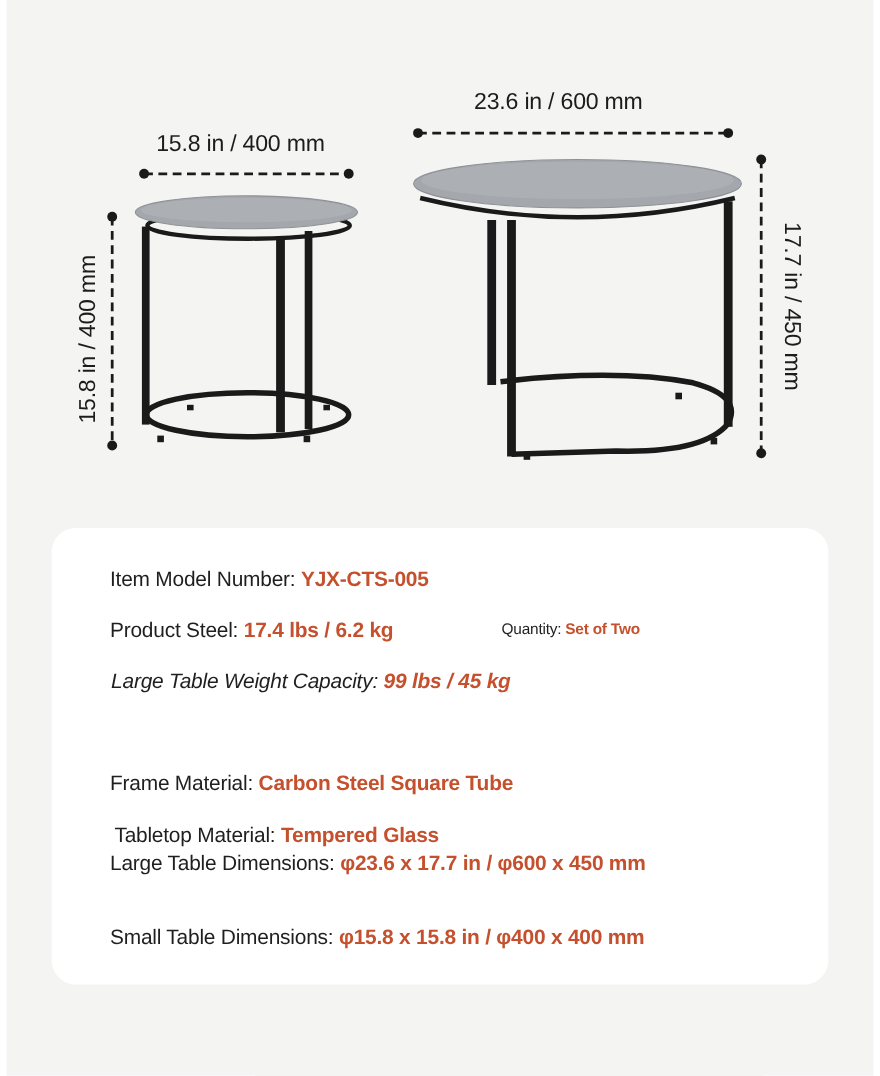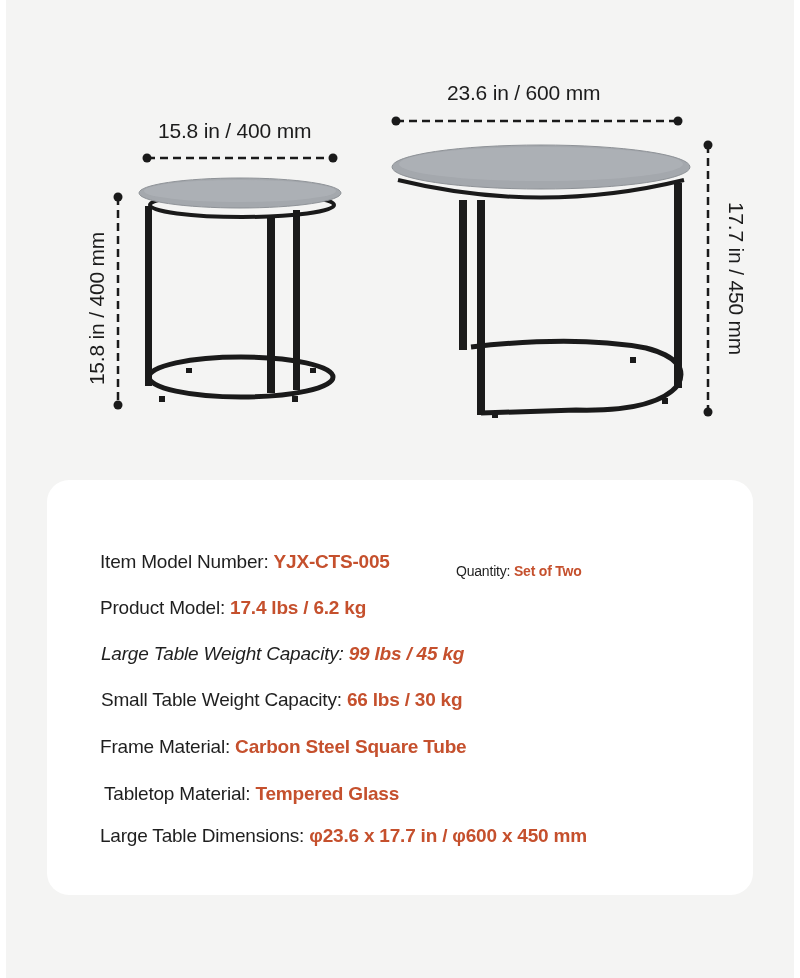--- a/index.html
+++ b/index.html
@@ -2,39 +2,39 @@
 <html><head>
   <meta charset="utf-8">
   <style>
     * { box-sizing: border-box; margin: 0; padding: 0; }
     html, body { width: 800px; height: 978px; background: #ffffff; overflow: hidden; }
     body { font-family: "Liberation Sans", "DejaVu Sans", sans-serif; position: relative; }
     .canvas {
       position: absolute; left: 6px; top: 0; width: 788px; height: 978px;
       background: #f4f4f3;
     }
-    .diagram { position: absolute; left: 16px; top: 0; width: 636px; height: 470px; }
+    .diagram { position: absolute; left: 0; top: 0; width: 636px; height: 470px; }
     .diagram svg { position: absolute; left: 0; top: 0; }
     .dim-label {
       position: absolute; color: #1c1c1c; font-size: 21px; letter-spacing: -0.2px;
       white-space: nowrap; line-height: 1;
     }
     .dim-label.vert { transform-origin: center center; }
     #dim-large-width { left: 431px; top: 82px; }
     #dim-small-width { left: 142px; top: 120px; }
     #dim-small-height { left: 0px; top: 298px; width: 160px; text-align: center; transform: rotate(-90deg); }
     #dim-large-height { left: 640px; top: 268px; width: 160px; text-align: center; transform: rotate(90deg); }
 
     .spec-card {
       position: absolute; left: 47px; top: 480px; width: 706px; height: 415px;
       background: #ffffff; border-radius: 22px;
     }
     .spec-row {
       position: absolute; left: 53px; font-size: 19px; color: #1f1f1f;
-      white-space: nowrap; line-height: 1; letter-spacing: -0.2px; margin-top: 34px;
+      white-space: nowrap; line-height: 1; letter-spacing: -0.2px;
     }
     .spec-row .value { color: #c5502d; font-weight: bold; }
     .spec-inline { position: absolute; font-size: 14px; color: #1f1f1f; white-space: nowrap; line-height: 1; letter-spacing: -0.2px; }
     .spec-inline .value { color: #c5502d; font-weight: bold; }
   </style>
 </head>
 <body>
 
 <div class="canvas"></div>
 
@@ -109,33 +109,33 @@
   <div class="dim-label" id="dim-small-width">15.8 in / 400 mm</div>
   <div class="dim-label vert" id="dim-small-height">15.8 in / 400 mm</div>
   <div class="dim-label vert" id="dim-large-height">17.7 in / 450 mm</div>
 </div>
 
 <div class="spec-card">
   <div class="spec-row" style="top:38px;">
     <span>Item Model Number: </span><span class="value">YJX-CTS-005</span>
   </div>
   <div class="spec-row" style="top:84px;">
-    <span>Product Model: </span><span class="value">17.4 lbs / 6.2 kg</span>
+    <span>Product Steel: </span><span class="value">17.4 lbs / 6.2 kg</span>
   </div>
   <div class="spec-inline" style="left:409px; top:84px;">
     <span>Quantity: </span><span class="value">Set of Two</span>
   </div>
   <div class="spec-row" style="top:130px; left:54px;font-style:italic;">
     <span>Large Table Weight Capacity: </span><span class="value">99 lbs / 45 kg</span>
   </div>
-  <div class="spec-row" style="top:176px; left:54px;">
-    <span>Small Table Weight Capacity: </span><span class="value">66 lbs / 30 kg</span>
-  </div>
   <div class="spec-row" style="top:270px; left:57px;">
     <span>Tabletop Material: </span><span class="value">Tempered Glass</span>
   </div>
   <div class="spec-row" style="top:223px;">
     <span>Frame Material: </span><span class="value">Carbon Steel Square Tube</span>
   </div>
-  <div class="spec-row" style="top:312px;text-align:right;">
+  <div class="spec-row" style="top:296px;text-align:right;">
     <span>Large Table Dimensions: </span><span class="value">φ23.6 x 17.7 in / φ600 x 450 mm</span>
+  </div>
+  <div class="spec-row" style="top:363px;">
+    <span>Small Table Dimensions: </span><span class="value">φ15.8 x 15.8 in / φ400 x 400 mm</span>
   </div>
 </div>
 
 </body></html>

